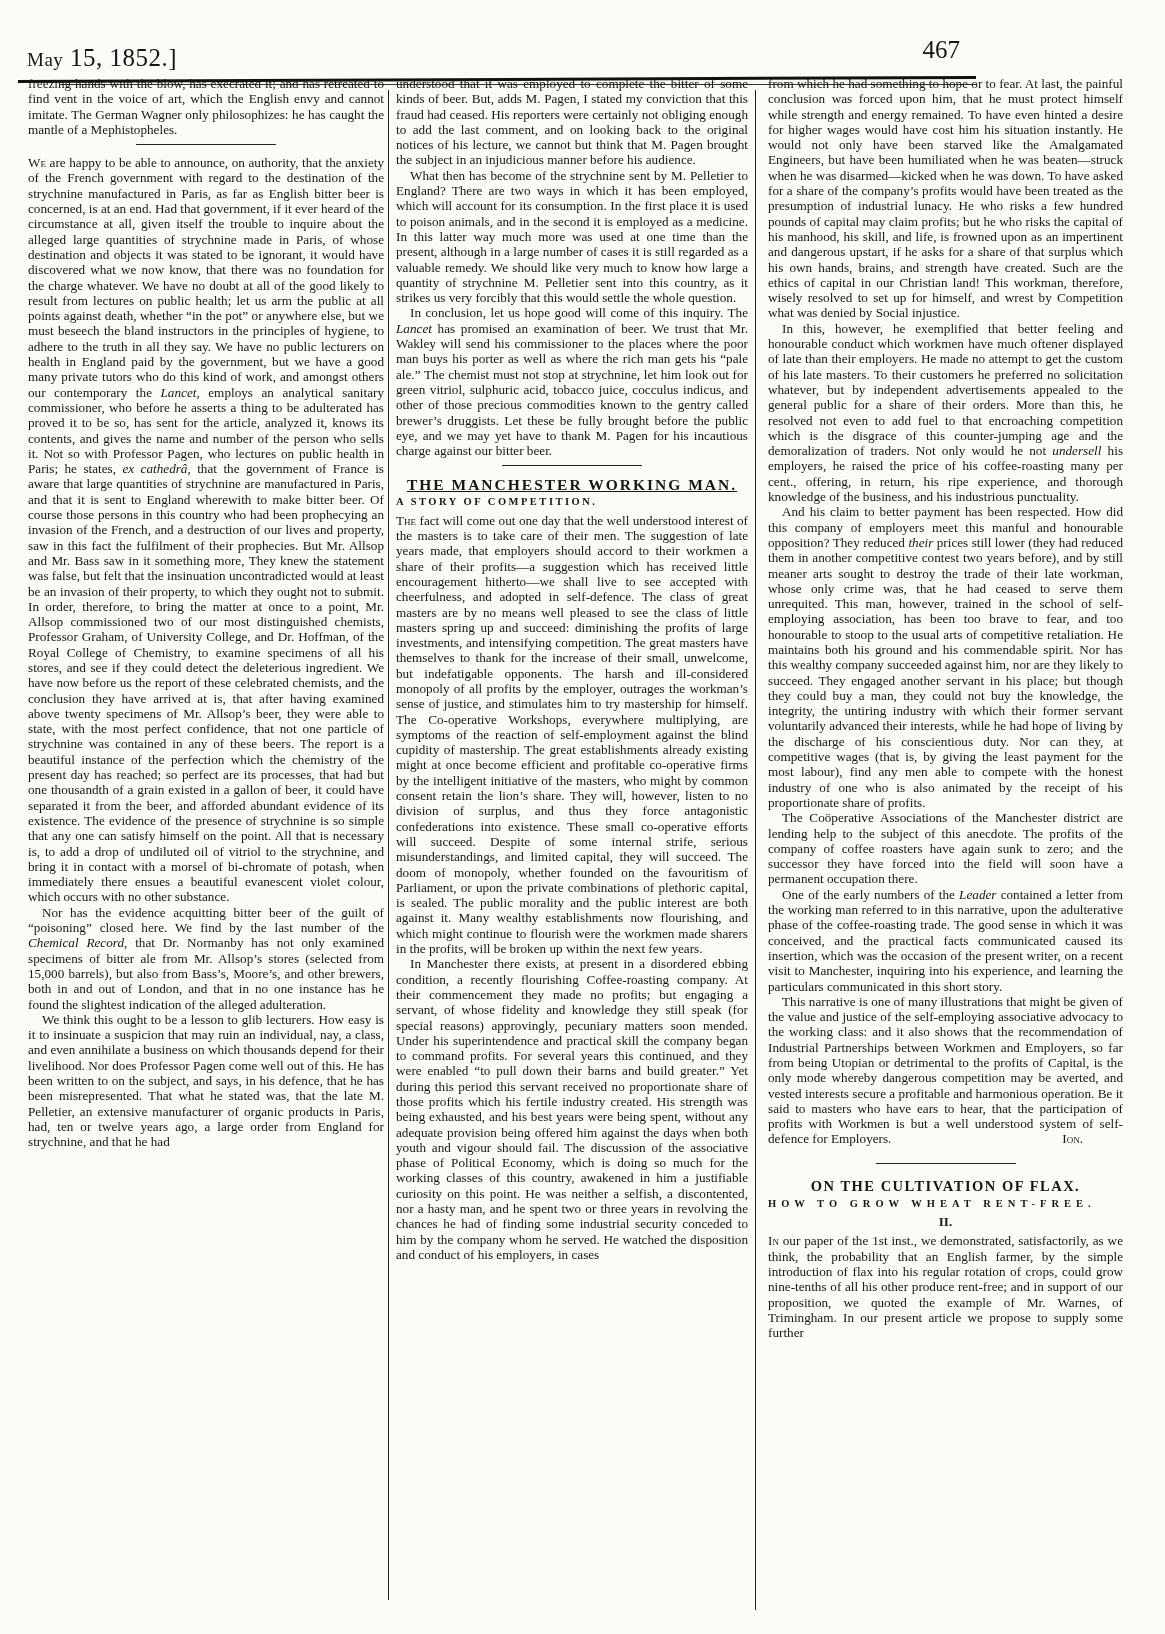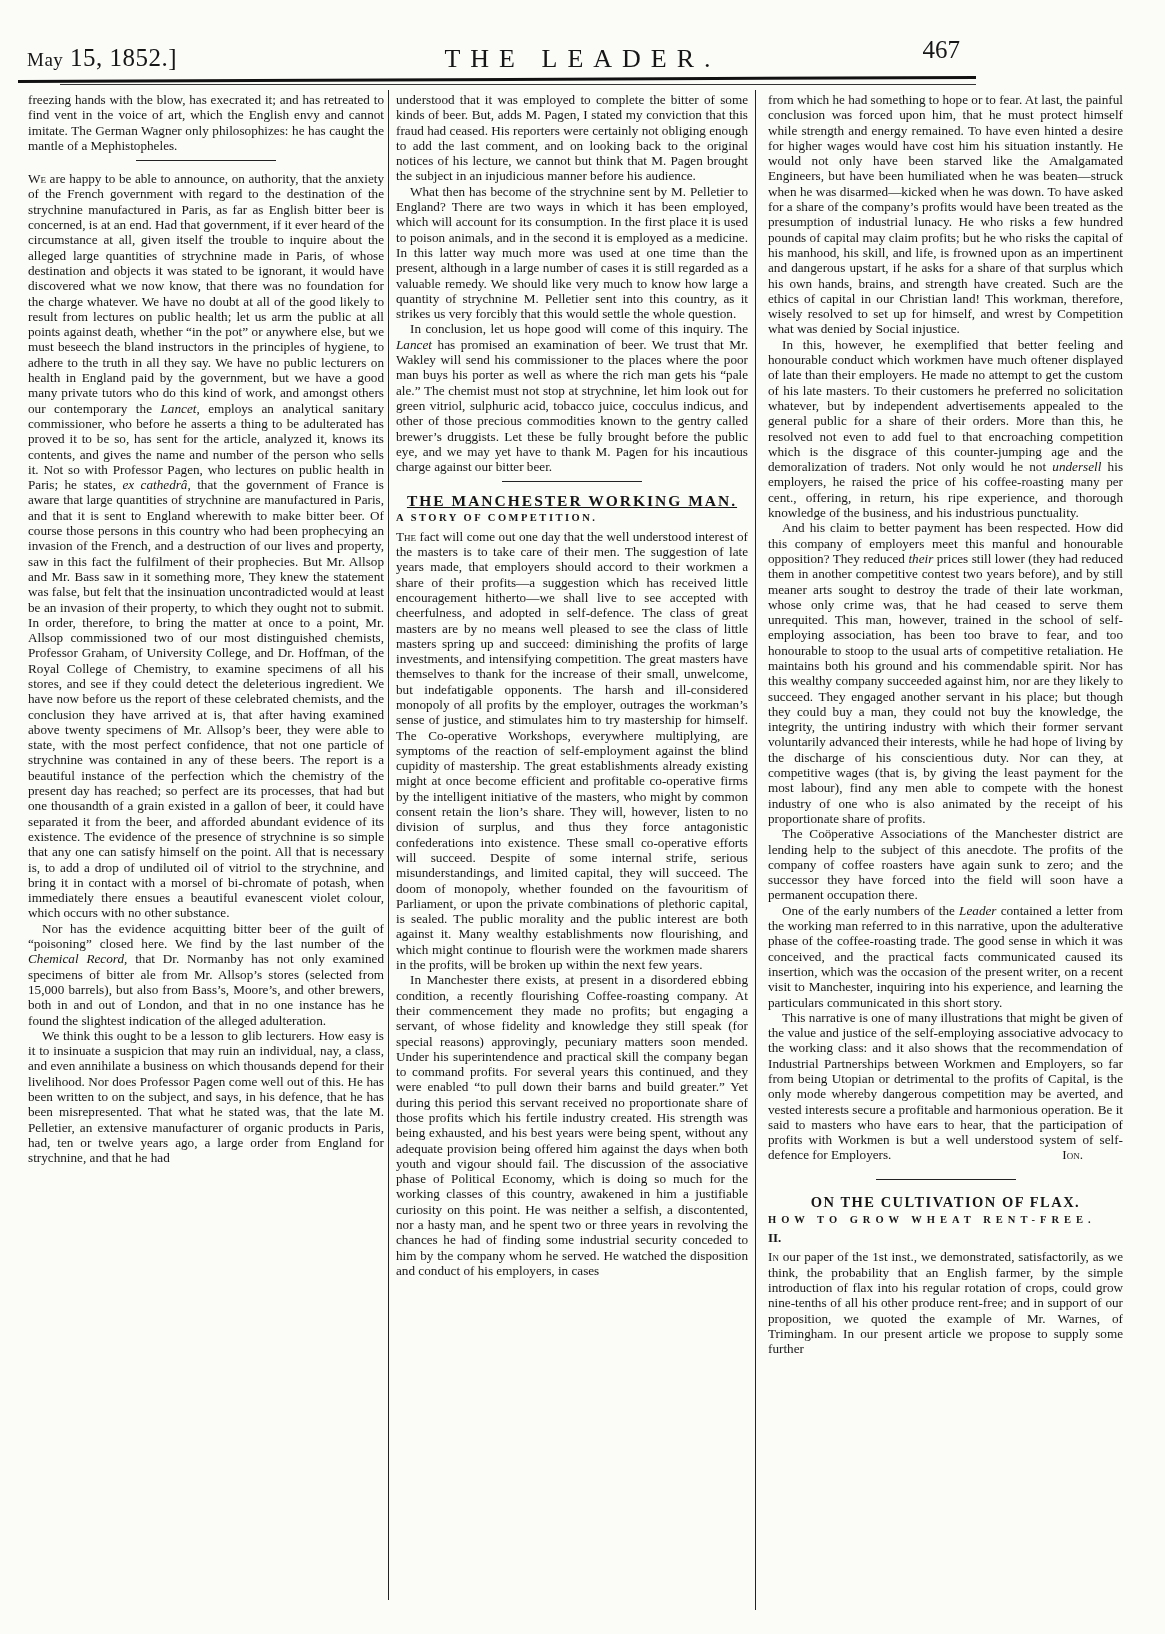--- a/index.html
+++ b/index.html
@@ -8,47 +8,46 @@
     font-family: "Liberation Serif", "DejaVu Serif", serif; color: #161616;
   }
   .masthead { position: absolute; left: 0; top: 0; width: 988px; height: 92px; }
   .mh-date { position: absolute; left: 27px; top: 44px; font-size: 25px; letter-spacing: 0.5px; }
   .mh-date .sc { font-size: 19px; }
   .mh-title { position: absolute; left: 0; width: 1165px; top: 44px; text-align: center; font-size: 26px; letter-spacing: 10px; }
   .mh-page { position: absolute; right: 28px; top: 36px; font-size: 25px; }
   .rule-thick { position: absolute; left: 18px; right: 12px; top: 78px; height: 3px; background: #111; transform: skewY(-0.25deg); }
   .rule-thin { position: absolute; left: 60px; right: 12px; top: 84px; height: 1px; background: #333; }
 
-  .col { position: absolute; top: 92px; font-size: 13.2px; line-height: 15.3px; text-align: justify; }
+  .col { position: absolute; top: 76px; font-size: 13.2px; line-height: 15.3px; text-align: justify; }
   .col1 { left: 28px; width: 356px; }
   .col2 { left: 396px; width: 352px; }
   .col3 { left: 768px; width: 355px; }
   .vrule { position: absolute; top: 90px; width: 1px; background: #222; }
   .vr1 { left: 388px; height: 1510px; }
   .vr2 { left: 755px; height: 1520px; }
 
   p { margin: 0; text-indent: 14px; }
   p.first { text-indent: 0; }
   .dropcap-sc { font-variant: small-caps; }
   i { font-style: italic; }
 
   .short-rule { width: 140px; height: 1px; background: #222; margin: 7px auto 10px auto; }
   .headline { text-align: center; font-size: 14.5px; letter-spacing: 1.5px; text-transform: uppercase; margin: 2px 0 1px 0; line-height: 17px; }
   .headline.big { font-size: 15.5px; letter-spacing: 2px; text-decoration: underline; }
   .subhead { text-align: left; font-size: 10.5px; letter-spacing: 2.5px; text-transform: uppercase; margin: 0 0 3px 0; font-weight: bold; }
   .subhead.wide { letter-spacing: 5px; }
-  .numeral { text-align: left; font-size: 13px; margin: 0 0 4px 0; font-weight: bold; }
+  .numeral { text-align: center; font-size: 13px; margin: 0 0 4px 0; font-weight: bold; }
   .signature { text-align: right; font-variant: small-caps; padding-right: 40px; margin-top: -15.3px; }
 </style>
 </head>
 <body>
 
 <header class="masthead">
   <div class="mh-date"><span class="sc">May</span><span> 15, 1852.]</span></div>
-  <div class="mh-title">THE LEADER.</div>
   <div class="mh-page">467</div>
   <div class="rule-thick"></div>
   <div class="rule-thin"></div>
 </header>
 
 <div class="vrule vr1"></div>
 <div class="vrule vr2"></div>
 
 <section class="col col1">
   <p class="first">freezing hands with the blow, has execrated it; and has retreated to find vent in the voice of art, which the English envy and cannot imitate. The German Wagner only philosophizes: he has caught the mantle of a Mephistopheles.</p>

